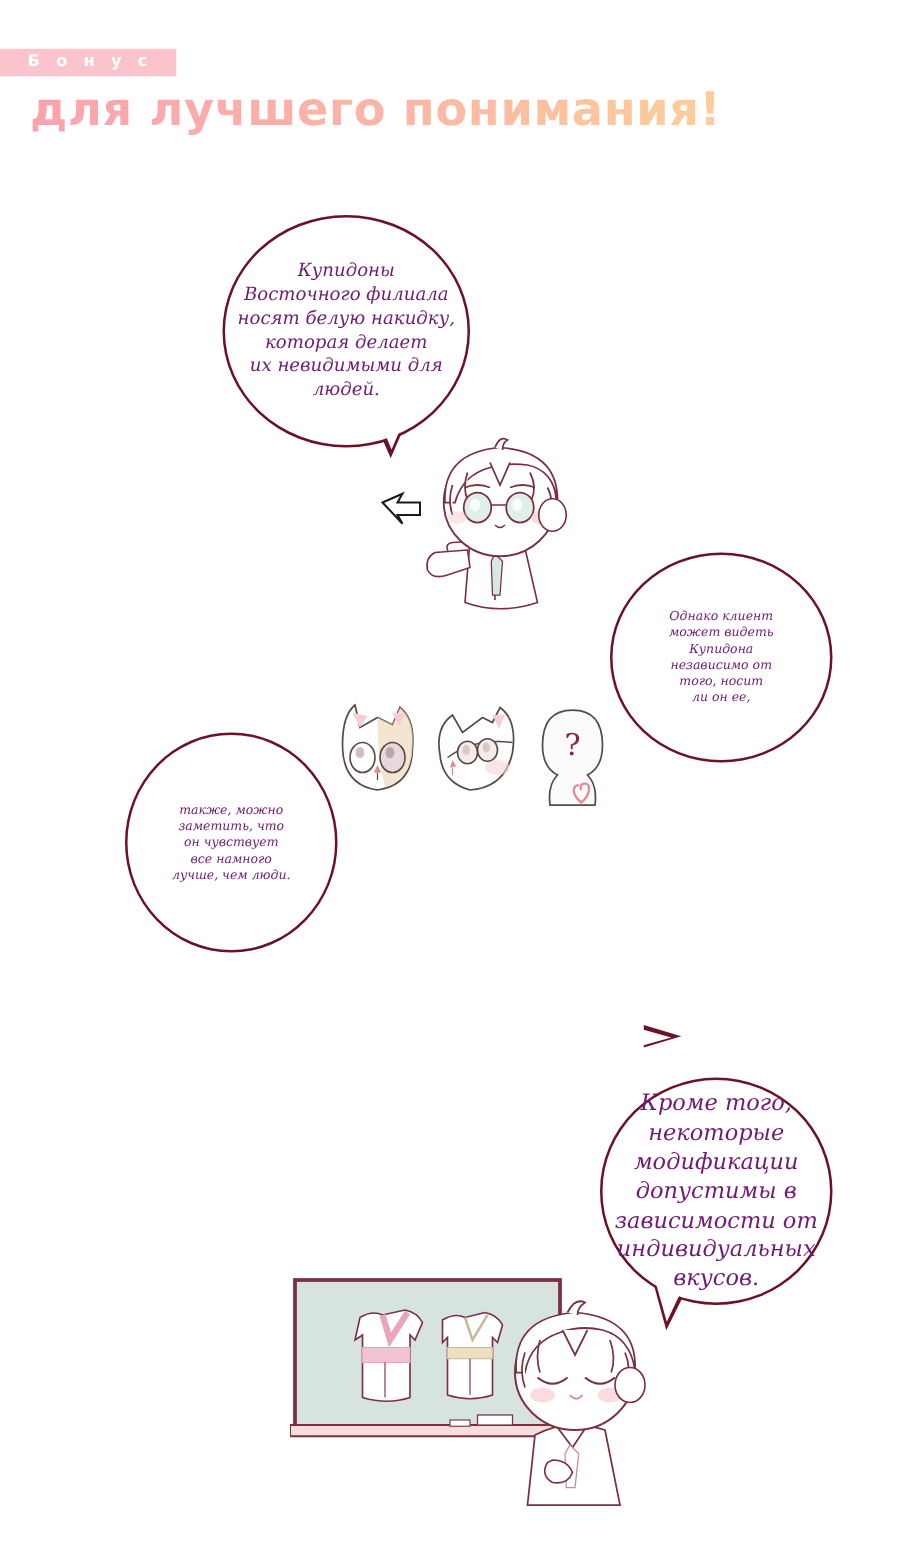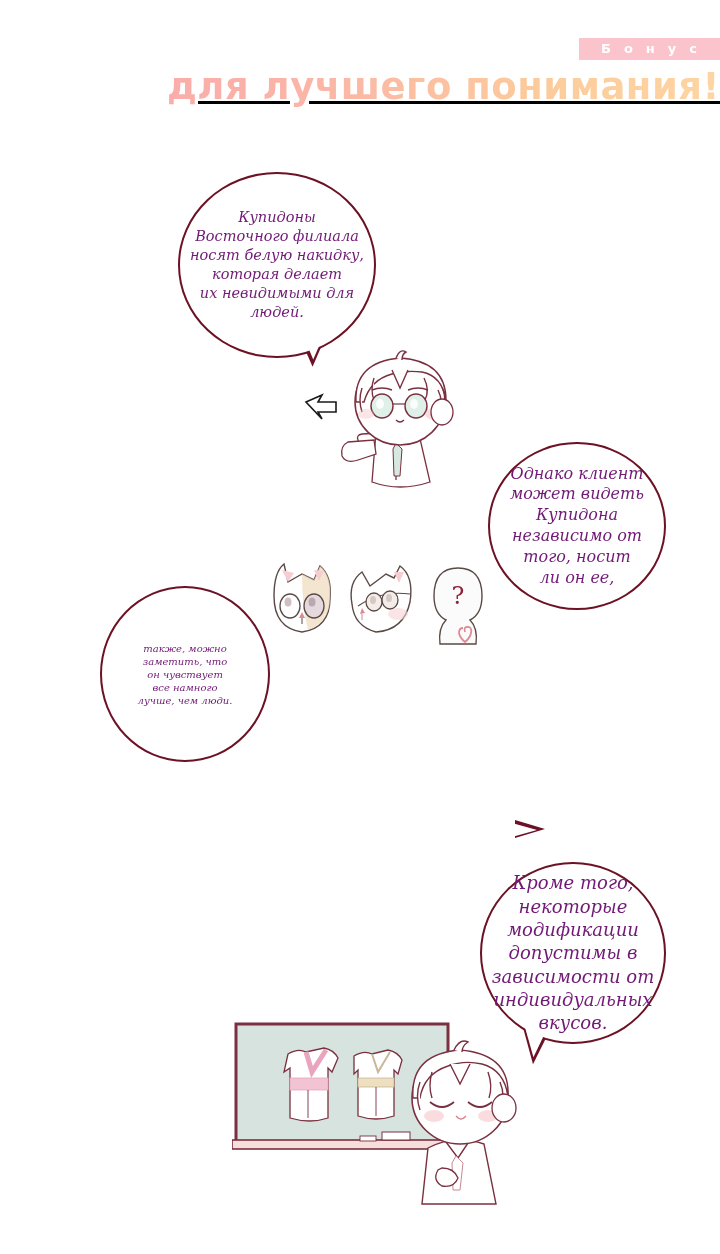--- a/index.html
+++ b/index.html
@@ -21,22 +21,21 @@
     height: 1254px;
     background: #ffffff;
   }
 
   
   .title-block {
     position: absolute;
     left: 0;
     top: 38px;
     width: 720px;
-    text-align: right;
-    text-decoration: underline;
+    text-align: left;
   }
   .bonus-banner {
     display: inline-block;
     background: #fbc3cb;
     color: #ffffff;
     font-family: "DejaVu Sans", sans-serif;
     font-weight: bold;
     font-size: 13px;
     letter-spacing: 13px;
     padding: 4px 10px 4px 22px;
@@ -47,20 +46,21 @@
     font-family: "DejaVu Sans", sans-serif;
     font-weight: bold;
     font-size: 37px;
     letter-spacing: 0.5px;
     background: linear-gradient(90deg, #f9a2ae 0%, #fbb6a6 45%, #fccb9c 75%, #fdd5a2 100%);
     -webkit-background-clip: text;
     background-clip: text;
     color: transparent;
     -webkit-text-fill-color: transparent;
     white-space: nowrap;
+    padding-left: 24px;
   }
 
   
   .bubble {
     position: absolute;
     border: 2.5px solid #6d1124;
     border-radius: 50%;
     background: #ffffff;
     box-sizing: border-box;
     display: flex;
@@ -97,21 +97,21 @@
     left: 303px; top: 328px;
     width: 0; height: 0;
     border-left: 8px solid transparent;
     border-right: 19px solid transparent;
     border-top: 31px solid #ffffff;
     transform: rotate(-8deg);
     z-index: 21;
   }
 
   #bubble-2 { left: 488px; top: 442px; width: 178px; height: 168px; }
-  #bubble-2 .btext { font-size: 16px; }
+  #bubble-2 .btext { font-size: 10px; }
 
   #bubble-3 { left: 100px; top: 586px; width: 170px; height: 176px; }
   #bubble-3 .btext { font-size: 10px; }
 
   #bubble-4 { left: 332px; top: 712px; width: 200px; height: 198px; }
   #bubble-4 .btext { font-size: 14px; }
   #tail-4 {
     left: 515px; top: 820px;
     border-top: 9px solid transparent;
     border-bottom: 9px solid transparent;

